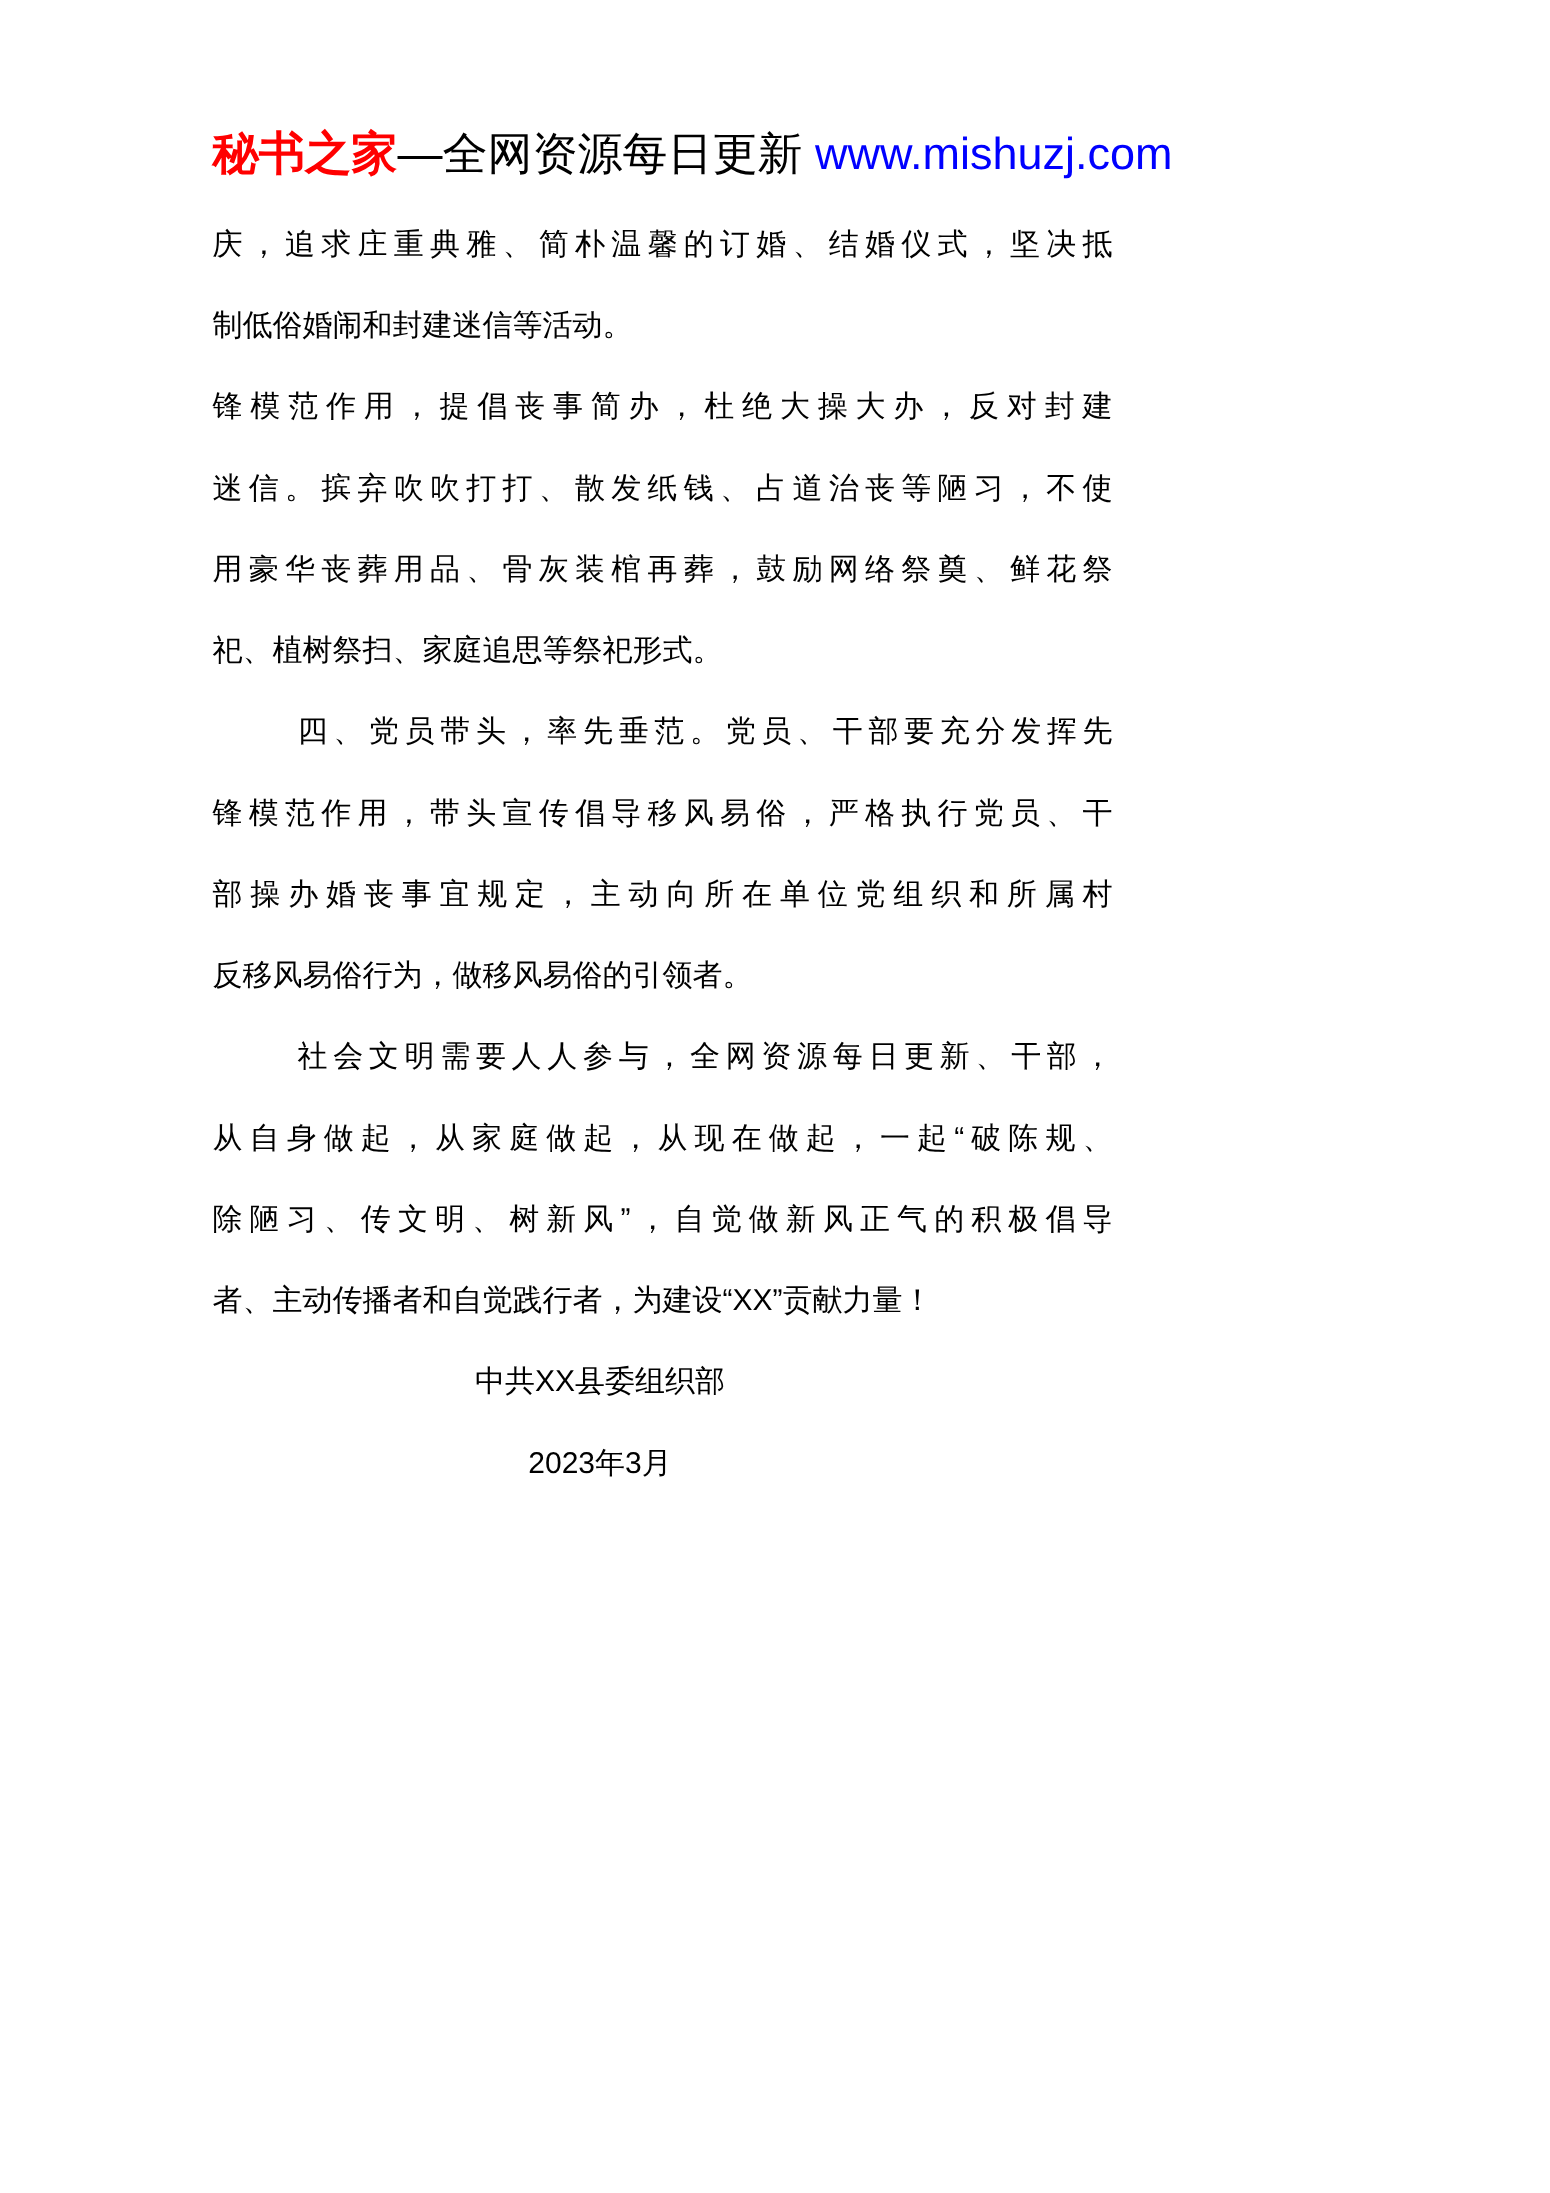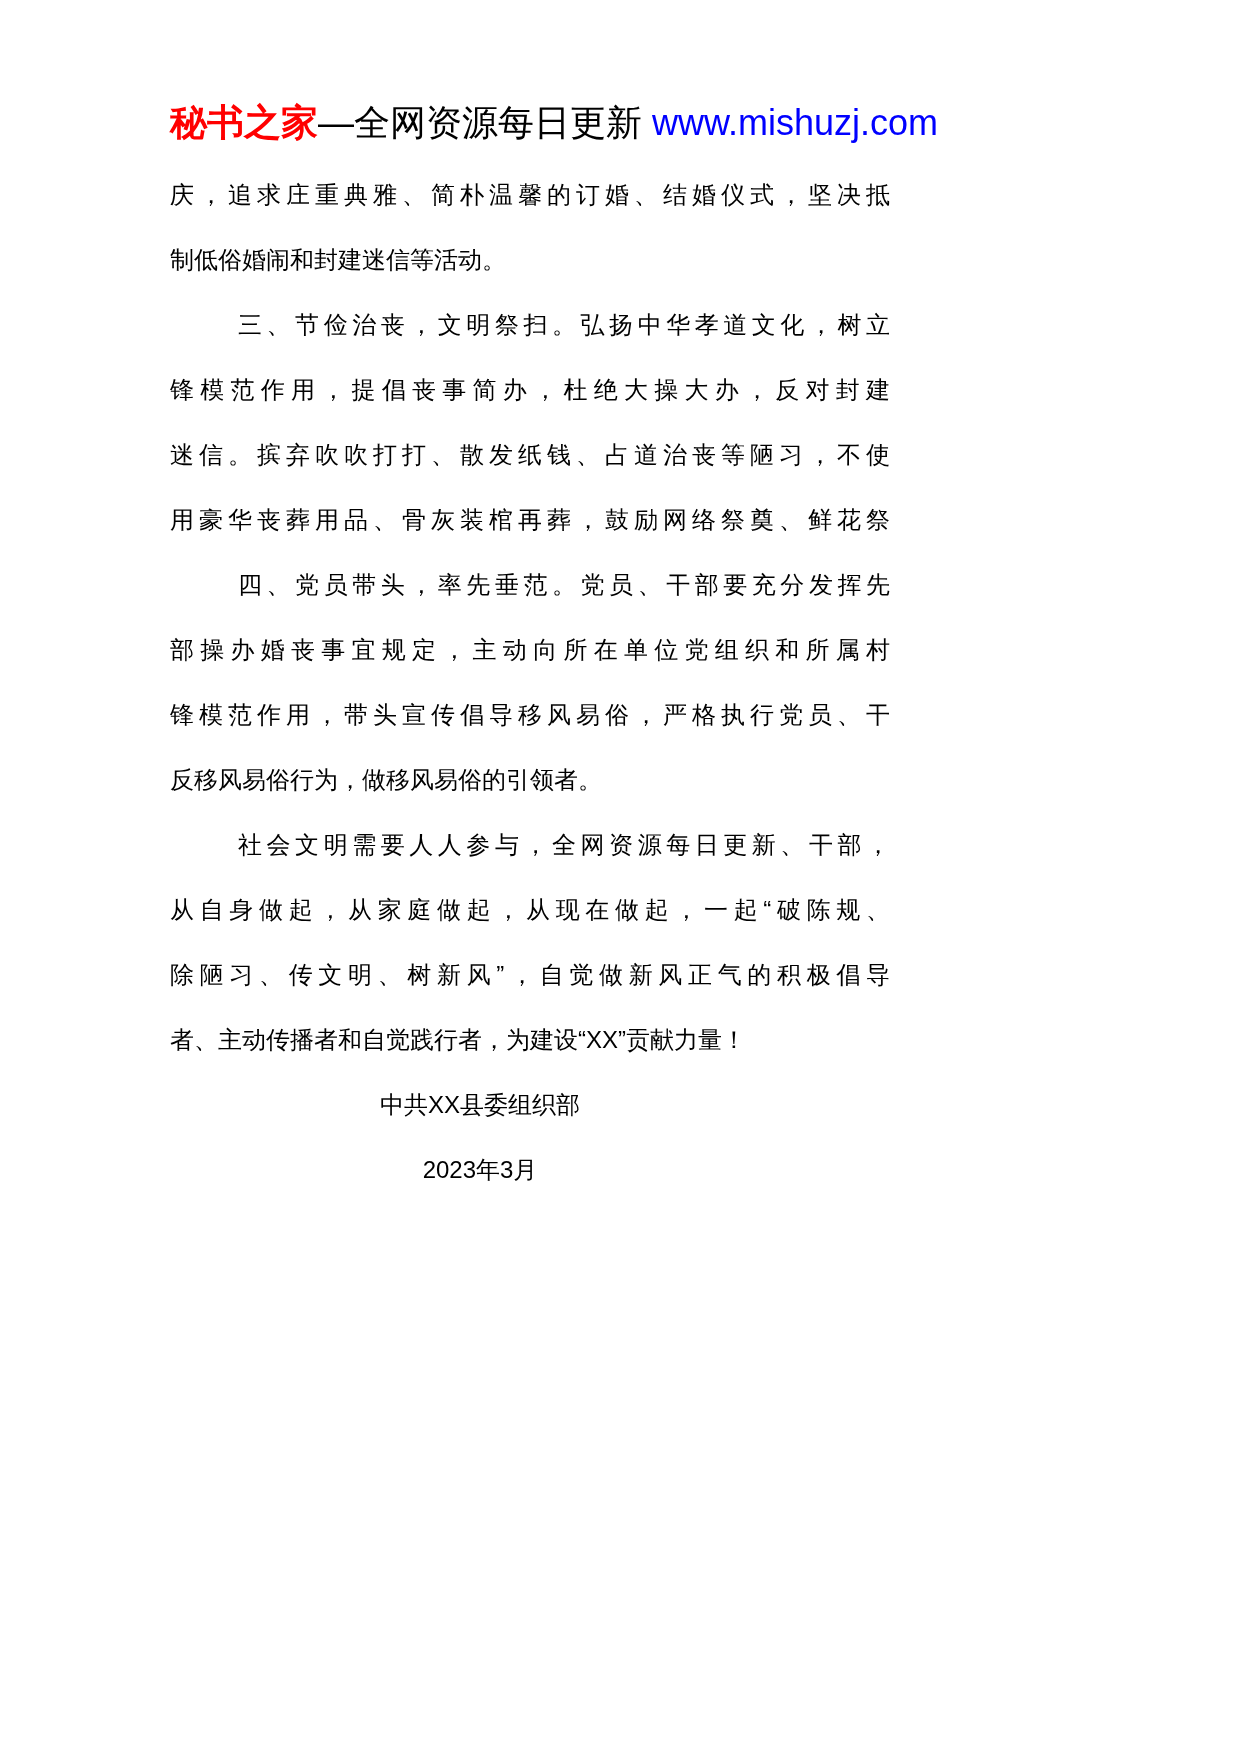--- a/index.html
+++ b/index.html
@@ -63,27 +63,27 @@
 <body>
 
 <div class="page">
   <div class="content">
     <div class="header">
       <span class="site-name">秘书之家</span><span class="tagline">—全网资源每日更新 </span><span class="url">www.mishuzj.com</span>
     </div>
     <div class="doc-body">
         <div class="line fill">庆，追求庄重典雅、简朴温馨的订婚、结婚仪式，坚决抵</div>
         <div class="line plain">制低俗婚闹和封建迷信等活动。</div>
-        <div class="line indent fill">三、节俭治丧，文明祭扫。弘扬中华孝道文化，树立</div>
         <div class="line fill">锋模范作用，提倡丧事简办，杜绝大操大办，反对封建</div>
         <div class="line fill">迷信。摈弃吹吹打打、散发纸钱、占道治丧等陋习，不使</div>
         <div class="line fill">用豪华丧葬用品、骨灰装棺再葬，鼓励网络祭奠、鲜花祭</div>
+        <div class="line plain">祀、植树祭扫、家庭追思等祭祀形式。</div>
         <div class="line indent fill">四、党员带头，率先垂范。党员、干部要充分发挥先</div>
+        <div class="line fill">锋模范作用，带头宣传倡导移风易俗，严格执行党员、干</div>
         <div class="line fill">部操办婚丧事宜规定，主动向所在单位党组织和所属村</div>
-        <div class="line fill">锋模范作用，带头宣传倡导移风易俗，严格执行党员、干</div>
         <div class="line plain">反移风易俗行为，做移风易俗的引领者。</div>
         <div class="line indent fill">社会文明需要人人参与，全网资源每日更新、干部，</div>
         <div class="line fill">从自身做起，从家庭做起，从现在做起，一起“破陈规、</div>
         <div class="line fill">除陋习、传文明、树新风”，自觉做新风正气的积极倡导</div>
         <div class="line plain">者、主动传播者和自觉践行者，为建设“XX”贡献力量！</div>
         <div class="line right">中共XX县委组织部</div>
         <div class="line right">2023年3月</div>
       </div>
   </div>
 </div>

